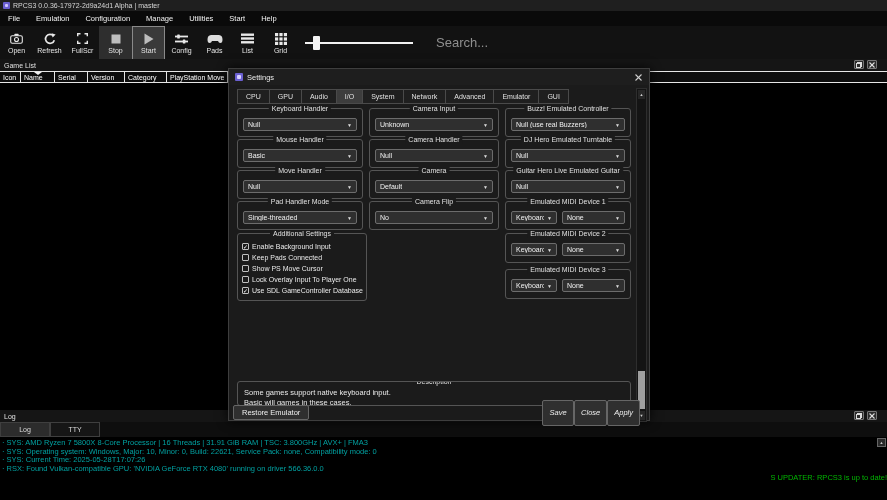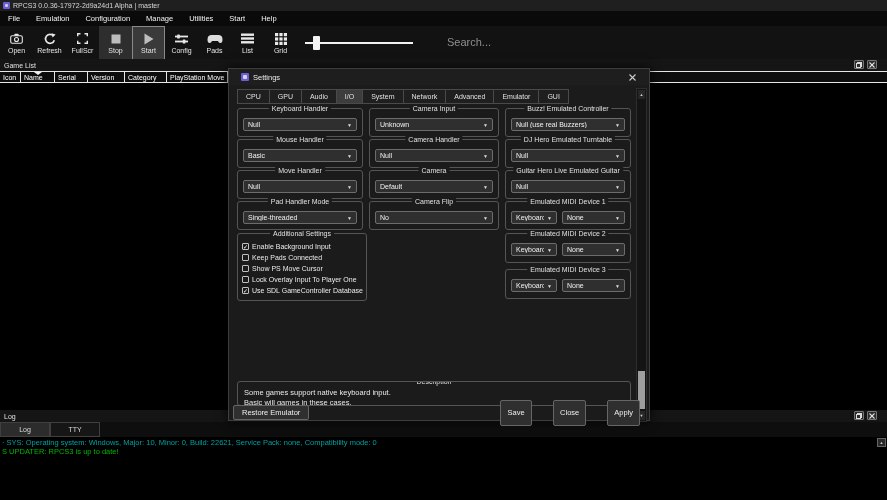--- a/index.html
+++ b/index.html
@@ -22,22 +22,22 @@
   .toolbar { position:absolute; top:26px; left:0; right:0; height:34px; background:#121212; display:flex; }
   .tbtn { width:33px; display:flex; flex-direction:column; align-items:center; justify-content:center;
           gap:2px; color:#e3e3e3; }
   .tbtn .ticon { height:13px; display:flex; align-items:center; justify-content:center; }
   .tbtn .tlabel { font-size:7px; }
   .tbtn.active { background:#2e2e2e; }
   .tbtn.active-border { background:#3a3a3a; outline:1px solid #8a8a8a; outline-offset:-1px; }
   .tslider { position:absolute; left:305px; top:26px; width:108px; height:34px; }
   .tslider .track { position:absolute; left:0; right:0; top:16px; height:2px; background:#f2f2f2; }
   .tslider .handle { position:absolute; left:8px; top:10px; width:7px; height:14px; background:#f2f2f2; border-radius:1px; }
-  .tsearch { position:absolute; left:447px; top:35px; width:120px; height:14px; background:transparent;
-             border:none; outline:none; color:#ddd; font-size:11px; font-family:"Liberation Sans",sans-serif; }
+  .tsearch { position:absolute; left:436px; top:35px; width:120px; height:14px; background:transparent;
+             border:none; outline:none; color:#ddd; font-size:13px; font-family:"Liberation Sans",sans-serif; }
   .tsearch::placeholder { color:#8f8f8f; }
 
   
   .dock-titlebar { position:absolute; left:0; right:0; height:12px; background:#151515;
                    display:flex; align-items:center; padding-left:4px; }
   .dock-title { font-size:7px; color:#e0e0e0; }
   .dock-btns { position:absolute; right:10px; top:1px; display:flex; gap:3px; }
   .dock-btn { width:10px; height:9px; background:#2b2b2b; border:1px solid #777; border-radius:1px;
               display:flex; align-items:center; justify-content:center; }
 
@@ -52,30 +52,30 @@
   .gl-body { position:absolute; top:83px; left:0; right:0; height:327px; background:#000; }
 
   
   .log-tabs { position:absolute; top:422px; left:0; right:0; height:15px; background:#0e0e0e; display:flex; }
   .log-tab { min-width:50px; padding:0 10px; font-size:7px; color:#ddd; display:flex; align-items:center;
              justify-content:center; border:1px solid #3f3f3f; background:#161616; }
   .log-tab.selected { background:#2c2c2c; }
   .log-content { position:absolute; top:437px; left:0; right:0; bottom:0; background:#000;
                  padding:2px 0 0 2px; font-size:7.5px; line-height:8.7px; white-space:nowrap; overflow:hidden; }
   .log-line.teal  { color:#00a0a0; }
-  .log-line.green { color:#00b400; }
+  .log-line.green { color:#00b400;text-align:right; }
   .log-scroll-btn { position:absolute; right:1px; top:438px; width:9px; height:9px; background:#2a2a2a;
                     border:1px solid #666; display:flex; align-items:center; justify-content:center;
                     font-size:4px; color:#ccc; }
 
   
   .dialog { position:absolute; left:228px; top:68px; width:422px; height:353px; background:#1b1b1b;
             border:1px solid #3e3e3e; box-shadow:0 0 10px rgba(0,0,0,.85); }
   .dlg-titlebar { position:absolute; top:0; left:0; right:0; height:16px; background:#1e1e1e;
-                  display:flex; align-items:center; gap:4px; padding:0 12px; }
+                  display:flex; align-items:center; gap:4px; padding:0 6px; }
   .dlg-icon { width:8px; height:8px; background:#6a5fd0; border-radius:1px; position:relative; }
   .dlg-icon::after { content:""; position:absolute; inset:2px; background:#d6cfff; border-radius:1px; }
   .dlg-title { font-size:7.5px; color:#eaeaea; }
   .dlg-close { margin-left:auto; width:10px; height:10px; display:flex; align-items:center; justify-content:center; }
 
   .dlg-tabs { position:absolute; top:20px; left:8px; display:flex; }
   .dlg-tab { padding:0 8px; height:15px; display:flex; align-items:center; font-size:7px; color:#e0e0e0;
              background:#1f1f1f; border:1px solid #4a4a4a; border-left-width:0; }
   .dlg-tab:first-child { border-left-width:1px; }
   .dlg-tab.selected { background:#3d3d3d; }
@@ -103,21 +103,21 @@
   .dlg-scrollbar { position:absolute; left:407px; top:19px; width:11px; height:334px; background:#141414;
                    border:1px solid #2e2e2e; }
   .sb-btn { position:absolute; left:1px; right:1px; height:9px; background:#272727; display:flex;
             align-items:center; justify-content:center; font-size:4px; color:#cfcfcf; }
   .sb-up { top:1px; } .sb-down { bottom:1px; }
   .sb-thumb { position:absolute; left:1px; right:1px; bottom:12px; height:38px; background:#9e9e9e; }
 
   .dlg-buttons { position:absolute; top:336px; left:4px; right:9px; height:15px; display:flex; align-items:center; }
   .btn { height:15px; min-width:32px; background:#2f2f2f; border:1px solid #666; border-radius:2px;
          color:#eee; font-size:7.5px; display:flex; align-items:center; justify-content:center; padding:0 8px; }
-  .btn.right { margin-left:21px; padding:12px 6px; }
+  .btn.right { margin-left:0; padding:12px 6px;font-style:italic; }
   .btn.restore { margin-right:auto; }
 
   svg { display:block; }
 </style>
 </head>
 <body>
 
 <div id="app">
 
   <div class="titlebar">
@@ -297,21 +297,24 @@
             </svg>
           </span>
       </div>
     </div>
   </div>
   <div class="log-tabs">
     <div class="log-tab selected">Log</div>
     <div class="log-tab">TTY</div>
   </div>
   <div class="log-content">
+    <div class="log-line teal">· SYS: AMD Ryzen 7 5800X 8-Core Processor | 16 Threads | 31.91 GiB RAM | TSC: 3.800GHz | AVX+ | FMA3</div>
     <div class="log-line teal">· SYS: Operating system: Windows, Major: 10, Minor: 0, Build: 22621, Service Pack: none, Compatibility mode: 0</div>
+    <div class="log-line teal">· SYS: Current Time: 2025-05-28T17:07:26</div>
+    <div class="log-line teal">· RSX: Found Vulkan-compatible GPU: 'NVIDIA GeForce RTX 4080' running on driver 566.36.0.0</div>
     <div class="log-line green">S UPDATER: RPCS3 is up to date!</div>
   </div>
   <div class="log-scroll-btn">
     <span>▲</span>
   </div>
 
   <div class="dialog">
     <div class="dlg-titlebar">
       <div class="dlg-icon"></div>
       <span class="dlg-title">Settings</span>

